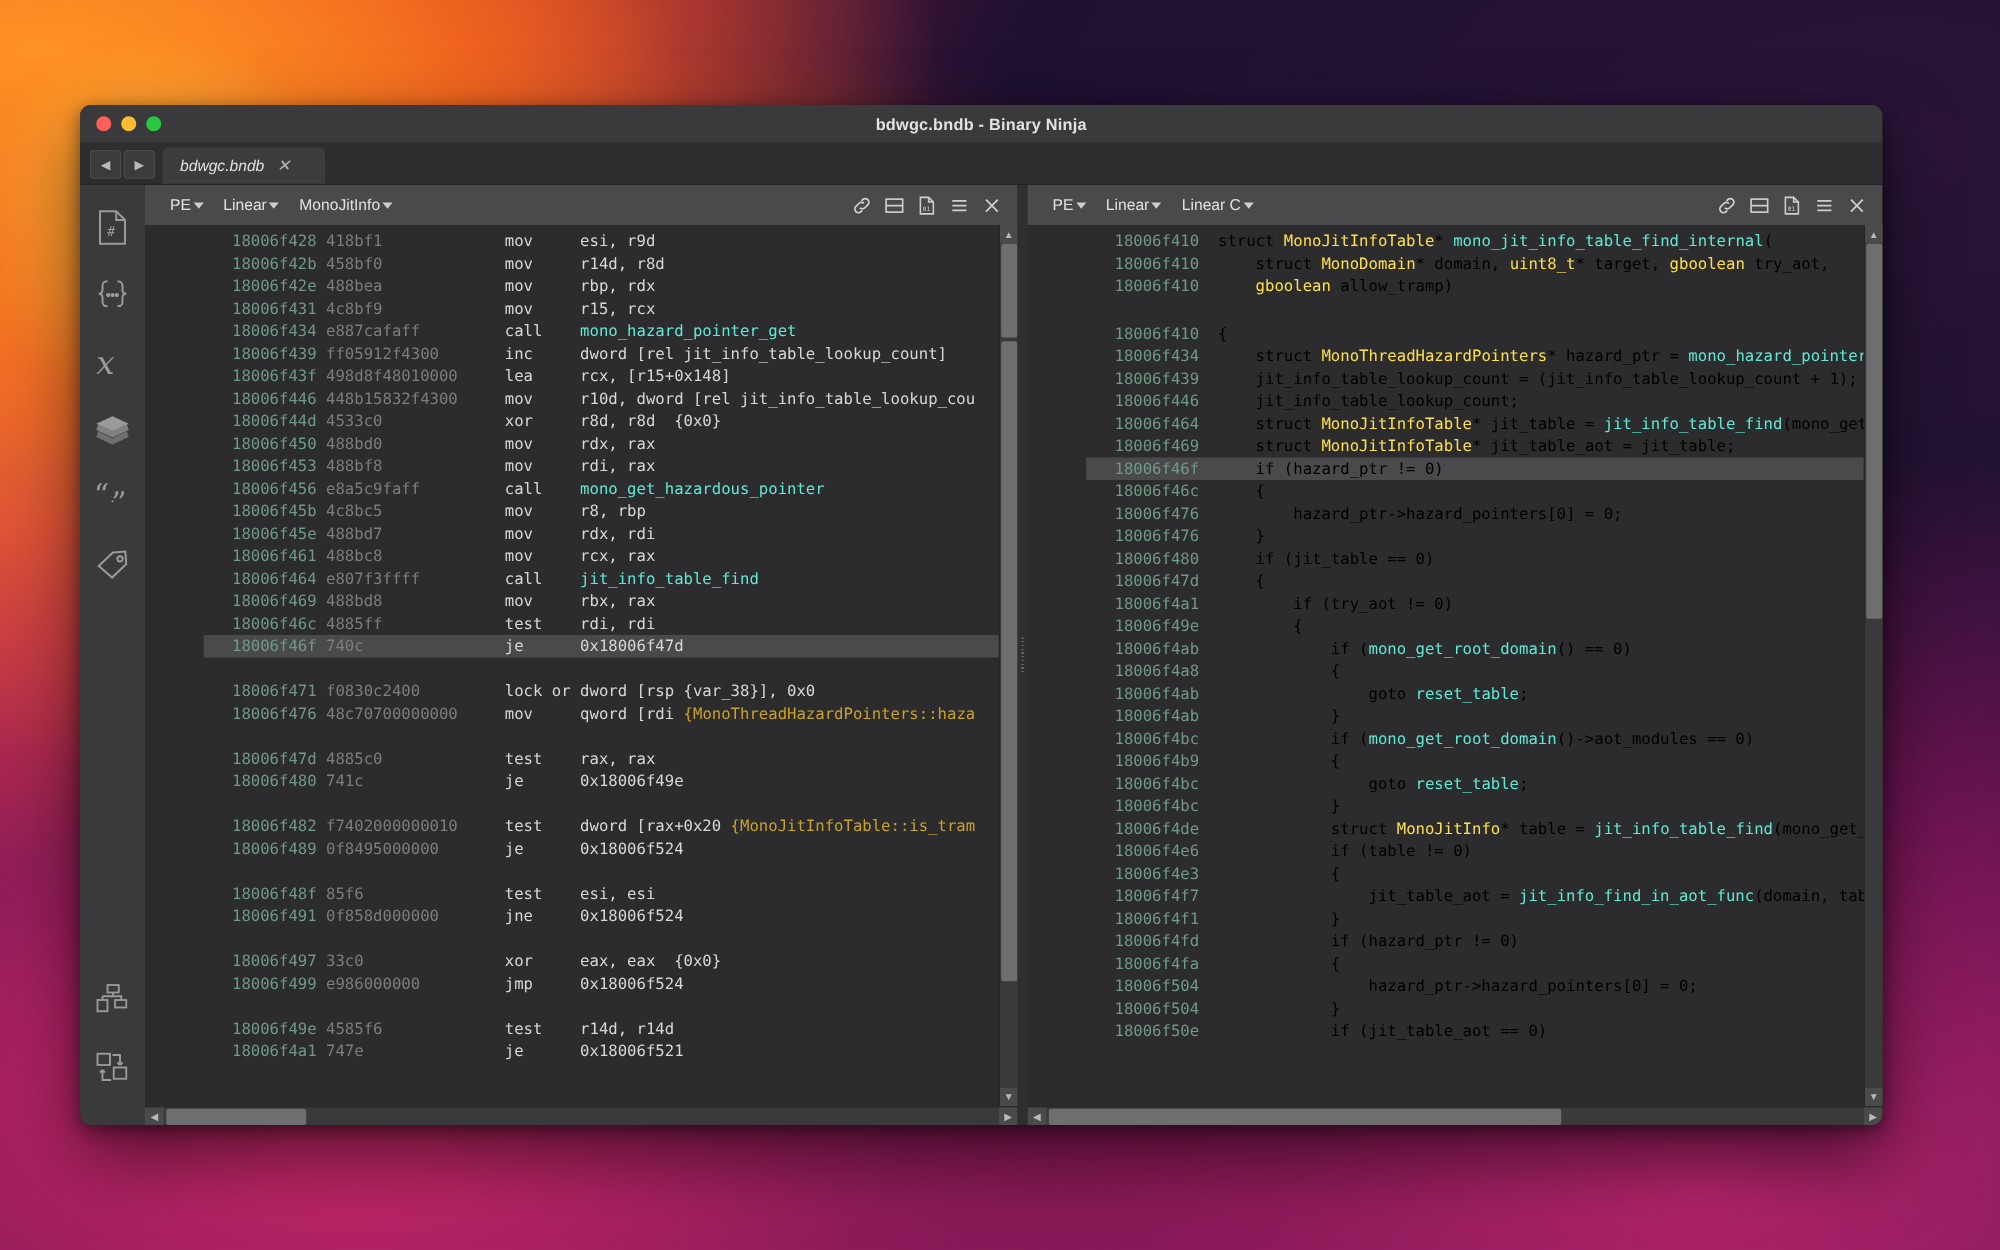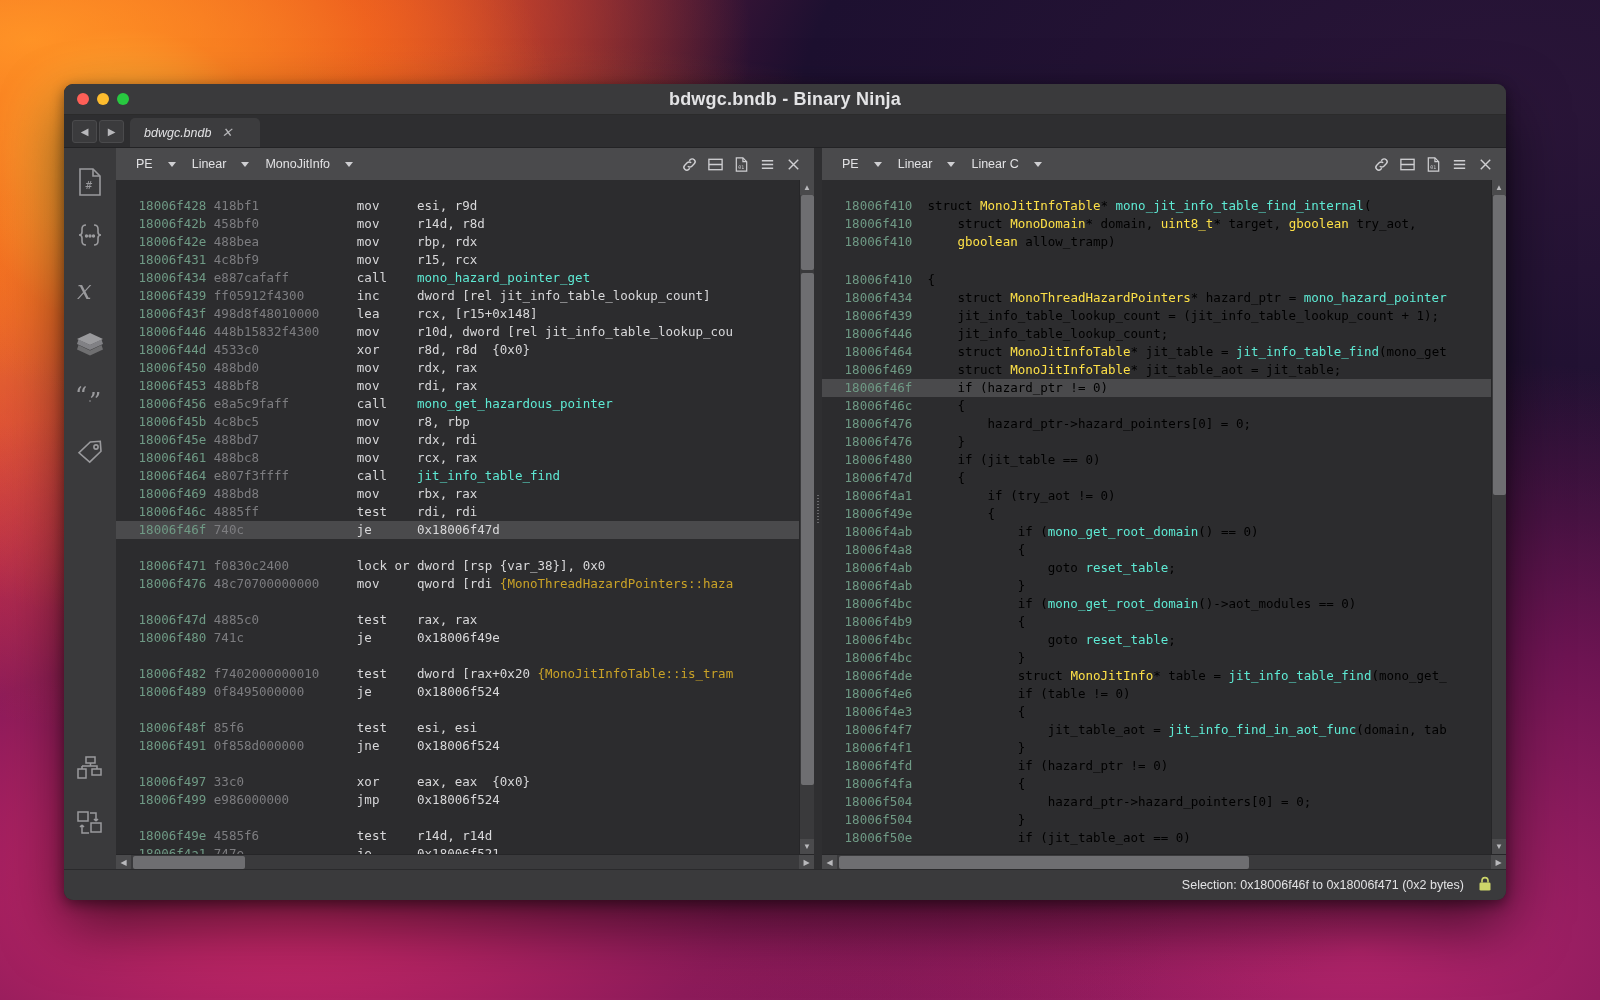--- a/index.html
+++ b/index.html
@@ -41,21 +41,21 @@
     display:flex; align-items:center; position:relative;
     border-bottom:1px solid #2b2b2b;
   }
   .traffic{ display:flex; gap:8px; padding-left:13px; }
   .dot{ width:12px; height:12px; border-radius:50%; }
   .dot.red{ background:#ff5f57; }
   .dot.yellow{ background:#febc2e; }
   .dot.green{ background:#28c840; }
   .title{
     position:absolute; left:0; right:0; text-align:center;
-    font-size:18px; font-weight:bold; color:#e3e3e5; letter-spacing:0.2px;
+    font-size:13px; font-weight:bold; color:#e3e3e5; letter-spacing:0.2px;
     pointer-events:none;
   }
 
   
   .tabbar{
     height:33px; flex:0 0 33px; background:#2e2e30;
     display:flex; align-items:flex-end; padding-left:8px;
     border-bottom:1px solid #232325;
   }
   .navbtns{ display:flex; gap:2px; padding-bottom:4px; margin-right:6px; }
@@ -98,33 +98,34 @@
     width:2px; height:28px;
     background:repeating-linear-gradient(#6a6a6d 0 1px, transparent 1px 3px);
   }
 
   .ptoolbar{
     height:32px; flex:0 0 32px; background:#4a4a4c;
     display:flex; align-items:center; padding:0 8px 0 12px; gap:0;
     color:#e2e2e4; font-size:12.5px;
   }
   .ptoolbar .menu{
-    display:flex; align-items:center; gap:15px; padding:3px 8px; cursor:default;justify-content:center;
+    display:flex; align-items:center; gap:2px; padding:3px 8px; cursor:default;justify-content:center;
   }
   .caret{ width:0;height:0;border-left:4px solid transparent;border-right:4px solid transparent;border-top:5px solid #cfcfd2; }
   .ptoolbar .spring{ flex:1; }
   .tb-icon{ width:26px; height:26px; display:flex; align-items:center; justify-content:center; color:#cfcfd2; }
 
   .pcontent{ flex:1; display:flex; min-height:0; background:#2c2c2e; }
   .codewrap{ flex:1; min-width:0; overflow:hidden; position:relative; background:#2c2c2e; }
 
   .code{
     font-family:"DejaVu Sans Mono","Liberation Mono",monospace;
     font-size:12.5px; line-height:18px; white-space:pre;
-    padding-top:17px;
+    padding-top:4px;
+    margin-left:47px;
   }
   .ln{ height:18px; display:block; position:relative; }
   .ln.sel{ background:#4a4a4c; }
   .addr{ color:#6f9a85; }
   .bytes{ color:#7d7d80; }
   .mn{ color:#d8d8da; }
   .op{ color:#d8d8da; }
   .fn{ color:#5eead4; }
   .type{ color:#fde047; }
   .member{ color:#c9a227; }
@@ -385,22 +386,13 @@
           <div class="hs-arrow">◀</div>
           <div class="hs-track">
             <div class="hs-thumb" style="left:2px;width:410px;"></div>
           </div>
           <div class="hs-arrow">▶</div>
         </div>
       </div>
     </div>
   </div>
 
-  <div class="statusbar">
-    <span>Selection: 0x18006f46f to 0x18006f471 (0x2 bytes)</span>
-    <span class="lock">
-      <svg width="14" height="16" viewBox="0 0 14 16" fill="#cdd66a">
-        <rect x="1.5" y="6.5" width="11" height="8" rx="1.3"></rect>
-        <path d="M4 6.5V4.6a3 3 0 0 1 6 0v1.9" fill="none" stroke="#cdd66a" stroke-width="1.6"></path>
-      </svg>
-    </span>
-  </div>
 </div>
 
 </body></html>

